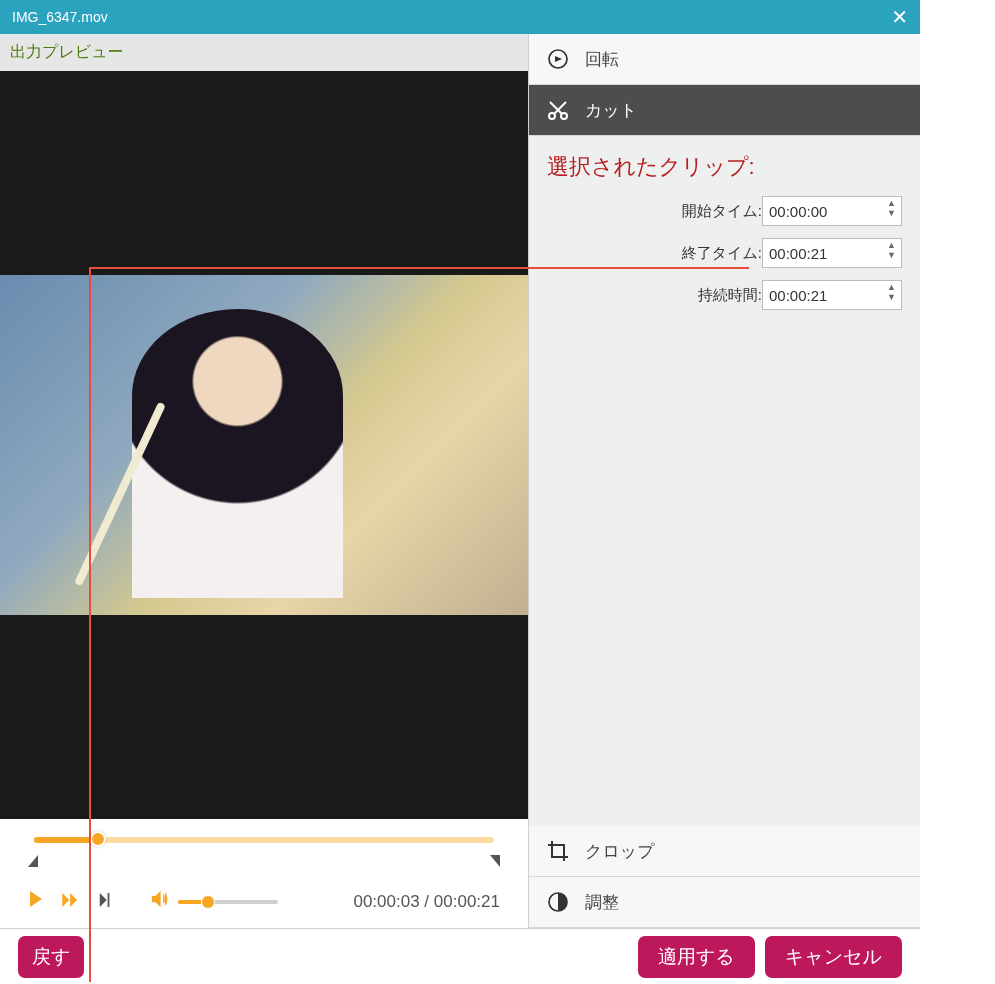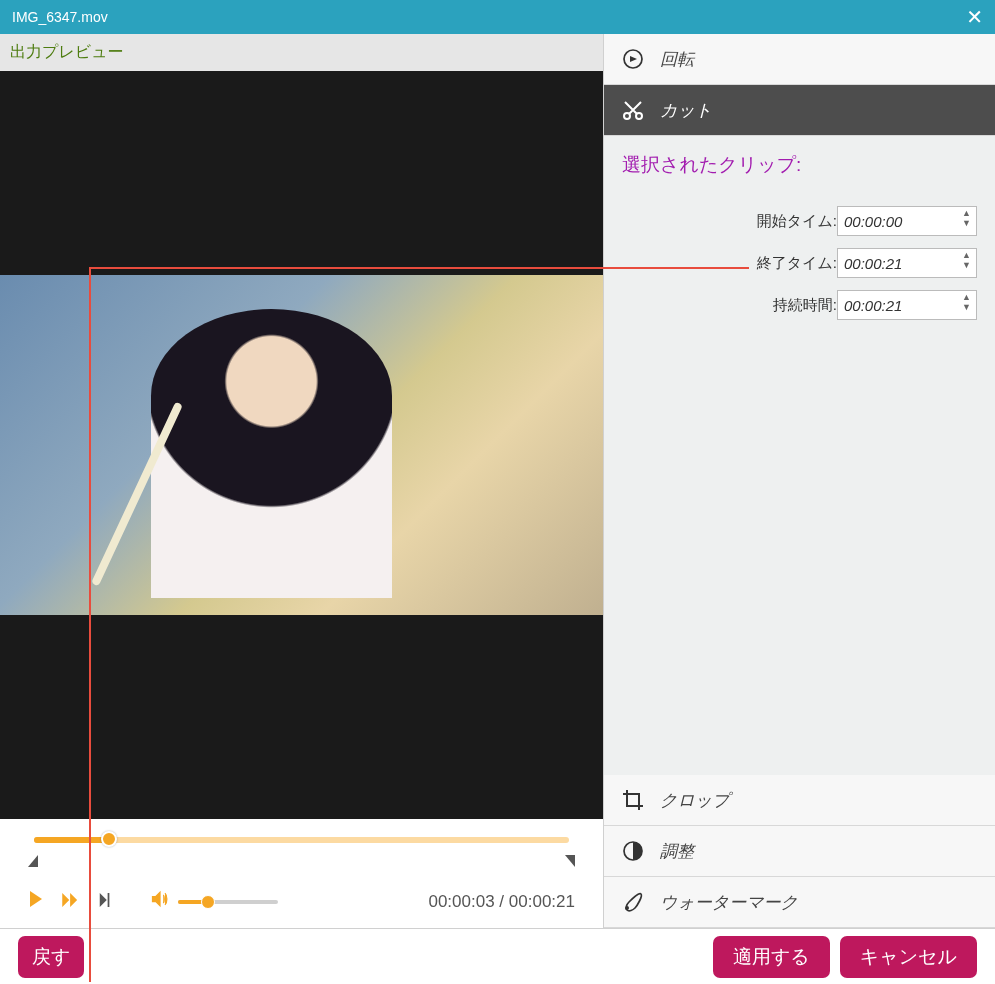--- a/index.html
+++ b/index.html
@@ -1,17 +1,17 @@
 <!DOCTYPE html>
 <html><head>
 <meta charset="utf-8">
 <style>
 * { box-sizing: border-box; margin: 0; padding: 0; font-family: "Hiragino Kaku Gothic ProN", "メイリオ", Meiryo, sans-serif; }
 body { background: #fff; width: 995px; height: 984px; position: relative; }
-.window { width: 995px; height: 984px; background: #fff; display: flex; flex-direction: column; position: relative; }
+.window { width: 920px; height: 984px; background: #fff; display: flex; flex-direction: column; position: relative; }
 .titlebar { background: #2ba2be; height: 34px; display: flex; align-items: center; padding: 0 12px; color: #fff; font-size: 14px; justify-content: space-between; }
 .titlebar .close { font-size: 20px; cursor: pointer; }
 .body { flex: 1; display: flex; background: #edf0f0; }
 .left { flex: 1; display: flex; flex-direction: column; background: #fff; }
 .preview-label { padding: 8px 10px; font-size: 16px; color: #4d7c0f; background: #e6e6e6; }
 .video-area { flex: 1; background: #1a1a1a; position: relative; display: flex; align-items: center; justify-content: center; }
 .video-frame { width: 100%; height: 340px; background: linear-gradient(135deg, #6a8caf 0%, #8fa9bf 35%, #d4c98f 55%, #e8d5a8 70%, #c0b090 100%); position: relative; overflow: hidden; }
 .child-shape { position: absolute; left: 25%; top: 10%; width: 40%; height: 85%; background: radial-gradient(circle at 50% 25%, #f0d8c0 0%, #f0d8c0 18%, #1a1520 19%, #1a1520 50%, #f5f0f0 51%, #f5f0f0 100%); border-radius: 50% 50% 0 0 / 30% 30% 0 0; }
 .recorder { position: absolute; left: 22%; top: 35%; width: 8px; height: 200px; background: #f0ead0; transform: rotate(25deg); border-radius: 4px; }
 .annotation-line { position: absolute; border: 2px solid #e84c3d; pointer-events: none; z-index: 100; }
@@ -27,29 +27,29 @@
 .tri-right { right: 0; border-width: 0 10px 12px 0; border-color: transparent #555 transparent transparent; }
 .transport { display: flex; align-items: center; gap: 18px; margin-top: 12px; }
 .transport .btn { color: #f5a623; font-size: 18px; cursor: pointer; }
 .transport .vol { display: flex; align-items: center; gap: 8px; margin-left: 20px; }
 .vol-icon { color: #f5a623; font-size: 18px; }
 .vol-track { width: 100px; height: 4px; background: #cfcfcf; border-radius: 2px; position: relative; }
 .vol-fill { position: absolute; left: 0; top: 0; height: 4px; width: 30%; background: #f5a623; border-radius: 2px; }
 .vol-thumb { position: absolute; left: 30%; top: -5px; width: 14px; height: 14px; background: #f5a623; border-radius: 50%; border: 1px solid #fff; transform: translateX(-50%); }
 .time-display { margin-left: auto; font-size: 17px; color: #555; }
 .right { width: 392px; background: #eef0f0; border-left: 1px solid #d0d0d0; display: flex; flex-direction: column; }
-.panel-item { display: flex; align-items: center; gap: 14px; padding: 12px 16px; font-size: 17px; color: #444; border-bottom: 1px solid #d8d8d8; cursor: pointer; background: #f7f7f7; font-style: italic; }
+.panel-item { display: flex; align-items: center; gap: 14px; padding: 12px 16px; font-size: 17px; color: #444; border-bottom: 1px solid #d8d8d8; cursor: pointer; background: #f7f7f7; }
 .panel-item.active { background: #4d4d4d; color: #fff; }
 .panel-item .icon { width: 26px; height: 26px; display: flex; align-items: center; justify-content: center; }
 .panel-item svg { width: 24px; height: 24px; }
 .clip-settings { padding: 16px 18px; background: #eef0f0; flex: 1; }
-.clip-title { font-size: 19px; color: #a21caf; margin-bottom: 28px; }
+.clip-title { font-size: 22px; color: #b91c1c; margin-bottom: 14px; }
 .field-row { display: flex; align-items: center; justify-content: flex-end; gap: 0; margin-bottom: 12px; }
 .field-row label { font-size: 15px; color: #333; }
-.field-row .spinner { width: 140px; height: 30px; border: 1px solid #bbb; background: #fff; display: flex; align-items: center; padding: 0 6px; font-size: 15px; color: #333; position: relative; font-style: italic; }
+.field-row .spinner { width: 140px; height: 30px; border: 1px solid #bbb; background: #fff; display: flex; align-items: center; padding: 0 6px; font-size: 15px; color: #333; position: relative; }
 .spin-btns { position: absolute; right: 4px; top: 2px; display: flex; flex-direction: column; gap: 0; }
 .spin-btns span { width: 10px; height: 10px; font-size: 9px; color: #666; line-height: 8px; cursor: pointer; }
 .bottom-bar { height: 56px; background: #fff; border-top: 1px solid #d0d0d0; display: flex; align-items: center; padding: 0 18px; gap: 10px; }
 .btn-orange { background: #be185d; color: #fff; border: none; padding: 8px 20px; font-size: 19px; border-radius: 7px; cursor: pointer; }
 .btn-orange.back { padding: 8px 14px; }
 .spacer { flex: 1; }
 </style>
 </head>
 <body>
 
@@ -190,29 +190,20 @@
       <div class="panel-item">
         <span class="icon">
           <svg viewBox="0 0 24 24">
               <circle cx="12" cy="12" r="9" fill="none" stroke="#333" stroke-width="1.7"></circle>
               <path d="M12 3 a9 9 0 0 1 0 18 z" fill="#333"></path>
             </svg>
         </span>
         <span>調整</span>
       </div>
 
-      <div class="panel-item">
-        <span class="icon">
-          <svg viewBox="0 0 24 24">
-              <path d="M20 4 C18 2 10 10 8 12 c-2 2 -4 6 -2 8 c2 2 6 0 8 -2 C16 16 22 6 20 4 Z" fill="none" stroke="#333" stroke-width="1.7"></path>
-              <circle cx="6" cy="18" r="2" fill="#333"></circle>
-            </svg>
-        </span>
-        <span>ウォーターマーク</span>
-      </div>
 
     </div>
   </div>
 
   <div class="bottom-bar">
     <button class="btn-orange back">戻す</button>
     <div class="spacer"></div>
     <button class="btn-orange">適用する</button>
     <button class="btn-orange">キャンセル</button>
   </div>

